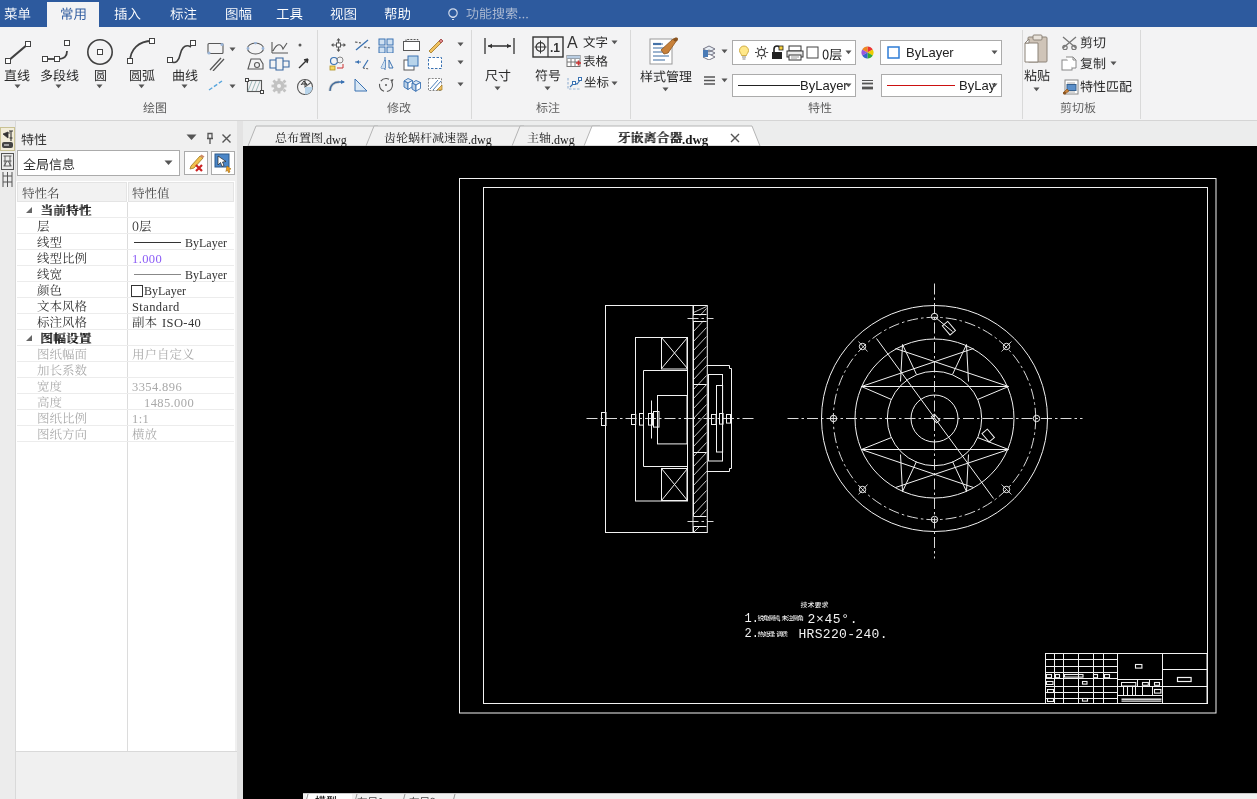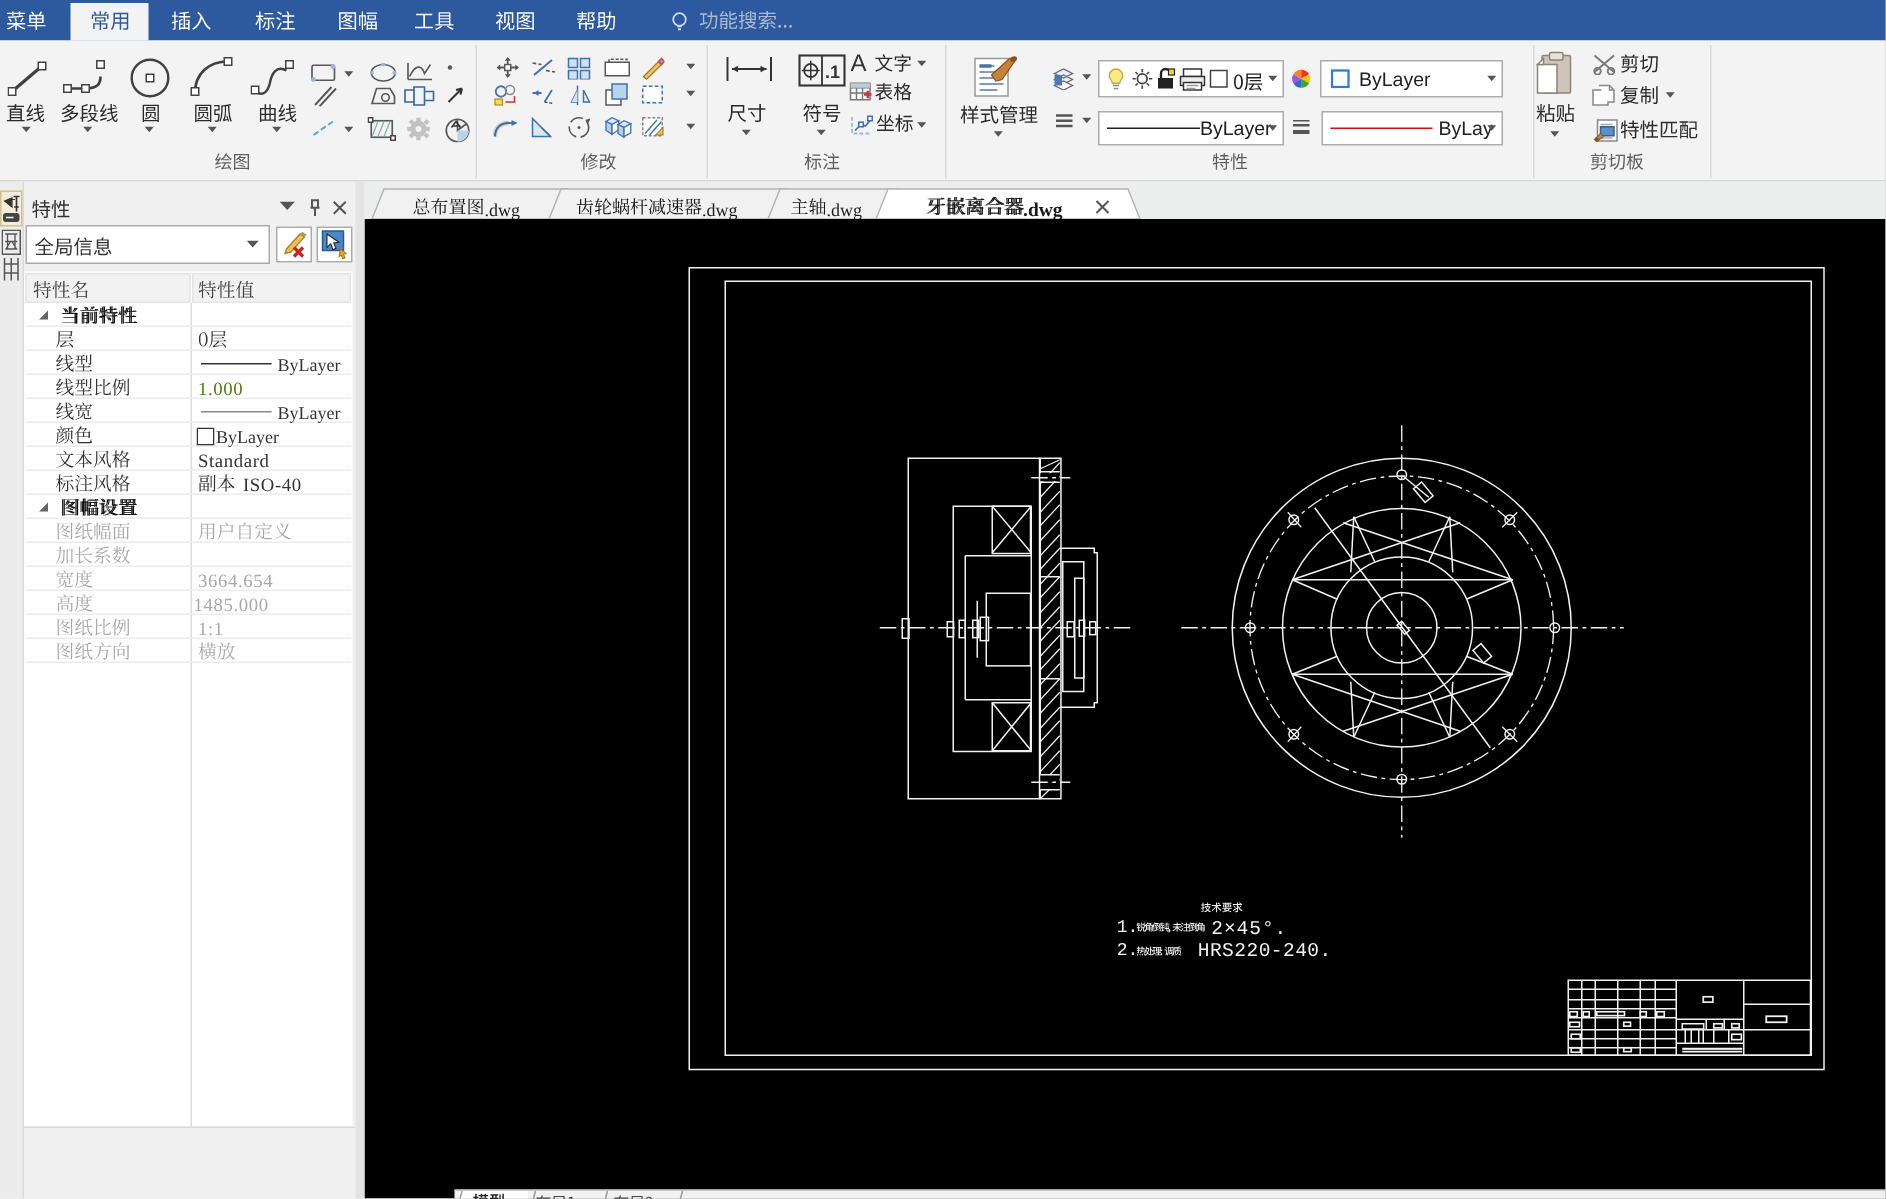--- a/index.html
+++ b/index.html
@@ -527,21 +527,21 @@
 <div class="ab" style="left:17px;top:249.3px;width:217px;height:1px;background:#ececec"></div>
 <svg style="position:absolute;left:37px;top:232.9px" width="28" height="17" viewBox="0 -13.8 28 17">
       <path d="M0.5 -0.9 1.1 0.2C1.2 0.2 1.3 0 1.3 -0.1C3.1 -0.8 4.4 -1.5 5.3 -2L5.2 -2.2C3.4 -1.6 1.4 -1.1 0.5 -0.9ZM8.3 -10.2 8.2 -10.1C8.7 -9.7 9.4 -9 9.6 -8.4C10.5 -7.9 11 -9.7 8.3 -10.2ZM4 -9.8 2.8 -10.4C2.4 -9.4 1.5 -7.5 0.7 -6.7C0.6 -6.7 0.4 -6.6 0.4 -6.6L0.8 -5.5C0.9 -5.5 1 -5.6 1.1 -5.7C1.7 -5.9 2.4 -6 2.9 -6.2C2.2 -5.2 1.4 -4.2 0.8 -3.7C0.7 -3.6 0.4 -3.6 0.4 -3.6L0.9 -2.5C1 -2.5 1.1 -2.6 1.2 -2.7C2.7 -3.1 4 -3.6 4.8 -3.8L4.7 -4C3.5 -3.8 2.2 -3.7 1.3 -3.6C2.6 -4.7 4.1 -6.4 4.8 -7.5C5.1 -7.4 5.2 -7.5 5.3 -7.7L4.2 -8.3C3.9 -7.8 3.6 -7.2 3.2 -6.6L1.1 -6.5C2 -7.4 3 -8.7 3.5 -9.7C3.8 -9.6 3.9 -9.7 4 -9.8ZM8.1 -10.3 6.8 -10.5C6.8 -9.3 6.8 -8.2 6.9 -7.2L5.1 -7L5.2 -6.6L6.9 -6.8C7 -6.1 7.1 -5.4 7.3 -4.7L4.8 -4.3L5 -4L7.4 -4.3C7.6 -3.5 7.8 -2.8 8.2 -2.1C6.9 -1 5.5 -0.1 3.9 0.6L4 0.8C5.7 0.2 7.2 -0.5 8.5 -1.5C9 -0.7 9.7 -0 10.5 0.5C11.1 0.9 11.9 1.2 12.1 0.8C12.2 0.7 12.2 0.5 11.8 0L12 -1.9L11.9 -1.9C11.7 -1.4 11.5 -0.7 11.3 -0.4C11.2 -0.2 11.1 -0.2 10.9 -0.3C10.2 -0.7 9.6 -1.3 9.2 -2C9.8 -2.5 10.3 -3.1 10.9 -3.8C11.2 -3.7 11.3 -3.8 11.4 -3.9L10.2 -4.6C9.8 -3.9 9.3 -3.2 8.8 -2.7C8.5 -3.2 8.3 -3.8 8.2 -4.4L11.8 -5C12 -5 12.1 -5.1 12.1 -5.2C11.6 -5.6 10.9 -6 10.9 -6L10.4 -5.1L8.1 -4.8C7.9 -5.5 7.8 -6.2 7.8 -6.9L11.3 -7.4C11.5 -7.4 11.6 -7.5 11.6 -7.6C11.1 -7.9 10.4 -8.4 10.4 -8.4L9.9 -7.6L7.7 -7.3C7.7 -8.2 7.6 -9.1 7.6 -10C8 -10 8.1 -10.2 8.1 -10.3Z M20.3 -9.8V-5.2H20.5C20.8 -5.2 21.1 -5.3 21.1 -5.4V-9.4C21.4 -9.4 21.5 -9.5 21.6 -9.7ZM23 -10.4V-4.7C23 -4.5 23 -4.5 22.8 -4.5C22.6 -4.5 21.6 -4.6 21.6 -4.6V-4.4C22 -4.3 22.3 -4.2 22.4 -4.1C22.6 -3.9 22.6 -3.7 22.7 -3.5C23.7 -3.6 23.8 -4 23.8 -4.7V-10C24.1 -10 24.2 -10.1 24.3 -10.3ZM17.1 -9.3V-7.2H15.6L15.6 -7.8V-9.3ZM13.1 -7.2 13.2 -6.8H14.8C14.6 -5.7 14.2 -4.6 13 -3.6L13.1 -3.5C14.8 -4.4 15.4 -5.6 15.5 -6.8H17.1V-3.7H17.3C17.7 -3.7 17.9 -3.8 17.9 -3.9V-6.8H19.6C19.7 -6.8 19.9 -6.9 19.9 -7C19.5 -7.4 18.9 -7.9 18.9 -7.9L18.3 -7.2H17.9V-9.3H19.4C19.5 -9.3 19.6 -9.3 19.7 -9.5C19.3 -9.8 18.7 -10.3 18.7 -10.3L18.1 -9.6H13.4L13.5 -9.3H14.8V-7.8L14.8 -7.2ZM13.1 0.3 13.2 0.7H24.1C24.3 0.7 24.4 0.6 24.5 0.5C24 0.1 23.3 -0.5 23.3 -0.5L22.7 0.3H19.1V-2H23.1C23.2 -2 23.4 -2.1 23.4 -2.2C23 -2.6 22.3 -3.1 22.3 -3.1L21.7 -2.4H19.1V-3.6C19.5 -3.6 19.6 -3.8 19.6 -3.9L18.3 -4V-2.4H14.3L14.4 -2H18.3V0.3Z" fill="#333"></path>
     </svg>
 <div class="ab" style="left:134px;top:241.8px;width:47px;height:1.5px;background:#333"></div>
 <div class="ab" style="left:185px;top:235.8px;font:12px 'Liberation Serif';color:#333">ByLayer</div>
 <div class="ab" style="left:17px;top:265.3px;width:217px;height:1px;background:#ececec"></div>
 <svg style="position:absolute;left:37px;top:248.9px" width="53" height="17" viewBox="0 -13.8 53 17">
       <path d="M0.5 -0.9 1.1 0.2C1.2 0.2 1.3 0 1.3 -0.1C3.1 -0.8 4.4 -1.5 5.3 -2L5.2 -2.2C3.4 -1.6 1.4 -1.1 0.5 -0.9ZM8.3 -10.2 8.2 -10.1C8.7 -9.7 9.4 -9 9.6 -8.4C10.5 -7.9 11 -9.7 8.3 -10.2ZM4 -9.8 2.8 -10.4C2.4 -9.4 1.5 -7.5 0.7 -6.7C0.6 -6.7 0.4 -6.6 0.4 -6.6L0.8 -5.5C0.9 -5.5 1 -5.6 1.1 -5.7C1.7 -5.9 2.4 -6 2.9 -6.2C2.2 -5.2 1.4 -4.2 0.8 -3.7C0.7 -3.6 0.4 -3.6 0.4 -3.6L0.9 -2.5C1 -2.5 1.1 -2.6 1.2 -2.7C2.7 -3.1 4 -3.6 4.8 -3.8L4.7 -4C3.5 -3.8 2.2 -3.7 1.3 -3.6C2.6 -4.7 4.1 -6.4 4.8 -7.5C5.1 -7.4 5.2 -7.5 5.3 -7.7L4.2 -8.3C3.9 -7.8 3.6 -7.2 3.2 -6.6L1.1 -6.5C2 -7.4 3 -8.7 3.5 -9.7C3.8 -9.6 3.9 -9.7 4 -9.8ZM8.1 -10.3 6.8 -10.5C6.8 -9.3 6.8 -8.2 6.9 -7.2L5.1 -7L5.2 -6.6L6.9 -6.8C7 -6.1 7.1 -5.4 7.3 -4.7L4.8 -4.3L5 -4L7.4 -4.3C7.6 -3.5 7.8 -2.8 8.2 -2.1C6.9 -1 5.5 -0.1 3.9 0.6L4 0.8C5.7 0.2 7.2 -0.5 8.5 -1.5C9 -0.7 9.7 -0 10.5 0.5C11.1 0.9 11.9 1.2 12.1 0.8C12.2 0.7 12.2 0.5 11.8 0L12 -1.9L11.9 -1.9C11.7 -1.4 11.5 -0.7 11.3 -0.4C11.2 -0.2 11.1 -0.2 10.9 -0.3C10.2 -0.7 9.6 -1.3 9.2 -2C9.8 -2.5 10.3 -3.1 10.9 -3.8C11.2 -3.7 11.3 -3.8 11.4 -3.9L10.2 -4.6C9.8 -3.9 9.3 -3.2 8.8 -2.7C8.5 -3.2 8.3 -3.8 8.2 -4.4L11.8 -5C12 -5 12.1 -5.1 12.1 -5.2C11.6 -5.6 10.9 -6 10.9 -6L10.4 -5.1L8.1 -4.8C7.9 -5.5 7.8 -6.2 7.8 -6.9L11.3 -7.4C11.5 -7.4 11.6 -7.5 11.6 -7.6C11.1 -7.9 10.4 -8.4 10.4 -8.4L9.9 -7.6L7.7 -7.3C7.7 -8.2 7.6 -9.1 7.6 -10C8 -10 8.1 -10.2 8.1 -10.3Z M20.3 -9.8V-5.2H20.5C20.8 -5.2 21.1 -5.3 21.1 -5.4V-9.4C21.4 -9.4 21.5 -9.5 21.6 -9.7ZM23 -10.4V-4.7C23 -4.5 23 -4.5 22.8 -4.5C22.6 -4.5 21.6 -4.6 21.6 -4.6V-4.4C22 -4.3 22.3 -4.2 22.4 -4.1C22.6 -3.9 22.6 -3.7 22.7 -3.5C23.7 -3.6 23.8 -4 23.8 -4.7V-10C24.1 -10 24.2 -10.1 24.3 -10.3ZM17.1 -9.3V-7.2H15.6L15.6 -7.8V-9.3ZM13.1 -7.2 13.2 -6.8H14.8C14.6 -5.7 14.2 -4.6 13 -3.6L13.1 -3.5C14.8 -4.4 15.4 -5.6 15.5 -6.8H17.1V-3.7H17.3C17.7 -3.7 17.9 -3.8 17.9 -3.9V-6.8H19.6C19.7 -6.8 19.9 -6.9 19.9 -7C19.5 -7.4 18.9 -7.9 18.9 -7.9L18.3 -7.2H17.9V-9.3H19.4C19.5 -9.3 19.6 -9.3 19.7 -9.5C19.3 -9.8 18.7 -10.3 18.7 -10.3L18.1 -9.6H13.4L13.5 -9.3H14.8V-7.8L14.8 -7.2ZM13.1 0.3 13.2 0.7H24.1C24.3 0.7 24.4 0.6 24.5 0.5C24 0.1 23.3 -0.5 23.3 -0.5L22.7 0.3H19.1V-2H23.1C23.2 -2 23.4 -2.1 23.4 -2.2C23 -2.6 22.3 -3.1 22.3 -3.1L21.7 -2.4H19.1V-3.6C19.5 -3.6 19.6 -3.8 19.6 -3.9L18.3 -4V-2.4H14.3L14.4 -2H18.3V0.3Z M30.1 -6.8 29.5 -6H27.8V-9.8C28.1 -9.9 28.3 -10 28.3 -10.2L27 -10.3V-0.6C27 -0.4 26.9 -0.3 26.5 -0L27.1 0.8C27.2 0.8 27.3 0.7 27.4 0.5C28.9 -0.2 30.4 -1 31.2 -1.4L31.2 -1.6C29.9 -1.2 28.6 -0.8 27.8 -0.5V-5.6H30.9C31.1 -5.6 31.2 -5.7 31.2 -5.8C30.8 -6.2 30.1 -6.8 30.1 -6.8ZM33.1 -10.2 31.9 -10.3V-0.6C31.9 0.2 32.2 0.5 33.2 0.5H34.5C36.6 0.5 37 0.3 37 -0.1C37 -0.3 37 -0.4 36.7 -0.5L36.6 -2.6H36.5C36.3 -1.7 36.1 -0.8 36 -0.6C36 -0.4 35.9 -0.4 35.8 -0.4C35.6 -0.3 35.1 -0.3 34.6 -0.3H33.3C32.8 -0.3 32.7 -0.5 32.7 -0.8V-4.9C33.8 -5.4 35.1 -6.1 36.2 -6.9C36.5 -6.8 36.6 -6.8 36.7 -6.9L35.8 -7.9C34.8 -6.9 33.6 -5.9 32.7 -5.2V-9.8C33 -9.9 33.1 -10 33.1 -10.2Z M45.9 -8.9V-1.7H46C46.3 -1.7 46.6 -1.8 46.6 -1.9V-8.5C46.9 -8.5 47 -8.6 47.1 -8.8ZM48.1 -10.4V-0.3C48.1 -0.1 48 -0 47.8 -0C47.5 -0 46.2 -0.1 46.2 -0.1V0.1C46.8 0.2 47.1 0.2 47.3 0.4C47.5 0.5 47.5 0.7 47.6 1C48.8 0.9 48.9 0.4 48.9 -0.2V-9.9C49.2 -9.9 49.3 -10.1 49.4 -10.2ZM41 -9.5 41.1 -9.1H42.4C42.1 -7 41.5 -4.9 40.3 -3.3L40.5 -3.2C41 -3.7 41.5 -4.4 41.9 -5C42.3 -4.6 42.7 -4 42.9 -3.6C43.6 -3 44.3 -4.5 42 -5.3C42.3 -5.8 42.5 -6.3 42.7 -6.8H44.3C43.9 -3.9 43 -1.1 40.6 0.7L40.8 0.9C43.7 -0.9 44.6 -3.8 45.1 -6.7C45.4 -6.8 45.5 -6.8 45.6 -6.9L44.7 -7.7L44.2 -7.2H42.8C43 -7.8 43.1 -8.5 43.2 -9.1H45.6C45.8 -9.1 45.9 -9.2 46 -9.3C45.5 -9.7 44.9 -10.2 44.9 -10.2L44.3 -9.5ZM40 -10.5C39.5 -8.2 38.7 -5.8 37.9 -4.3L38.1 -4.2C38.5 -4.7 38.9 -5.3 39.2 -6V1H39.4C39.7 1 40 0.8 40 0.7V-6.8C40.2 -6.8 40.4 -6.9 40.4 -7L39.8 -7.2C40.2 -8 40.5 -8.9 40.8 -9.9C41 -9.9 41.2 -10 41.2 -10.1Z" fill="#333"></path>
     </svg>
-<div class="ab" style="left:132px;top:251.8px;font:12.5px 'Liberation Serif';letter-spacing:0.4px;color:#4d7c0f">1.000</div>
+<div class="ab" style="left:132px;top:251.8px;font:12.5px 'Liberation Serif';letter-spacing:0.4px;color:#8b5cf6">1.000</div>
 <div class="ab" style="left:17px;top:281.3px;width:217px;height:1px;background:#ececec"></div>
 <svg style="position:absolute;left:37px;top:264.9px" width="28" height="17" viewBox="0 -13.8 28 17">
       <path d="M0.5 -0.9 1.1 0.2C1.2 0.2 1.3 0 1.3 -0.1C3.1 -0.8 4.4 -1.5 5.3 -2L5.2 -2.2C3.4 -1.6 1.4 -1.1 0.5 -0.9ZM8.3 -10.2 8.2 -10.1C8.7 -9.7 9.4 -9 9.6 -8.4C10.5 -7.9 11 -9.7 8.3 -10.2ZM4 -9.8 2.8 -10.4C2.4 -9.4 1.5 -7.5 0.7 -6.7C0.6 -6.7 0.4 -6.6 0.4 -6.6L0.8 -5.5C0.9 -5.5 1 -5.6 1.1 -5.7C1.7 -5.9 2.4 -6 2.9 -6.2C2.2 -5.2 1.4 -4.2 0.8 -3.7C0.7 -3.6 0.4 -3.6 0.4 -3.6L0.9 -2.5C1 -2.5 1.1 -2.6 1.2 -2.7C2.7 -3.1 4 -3.6 4.8 -3.8L4.7 -4C3.5 -3.8 2.2 -3.7 1.3 -3.6C2.6 -4.7 4.1 -6.4 4.8 -7.5C5.1 -7.4 5.2 -7.5 5.3 -7.7L4.2 -8.3C3.9 -7.8 3.6 -7.2 3.2 -6.6L1.1 -6.5C2 -7.4 3 -8.7 3.5 -9.7C3.8 -9.6 3.9 -9.7 4 -9.8ZM8.1 -10.3 6.8 -10.5C6.8 -9.3 6.8 -8.2 6.9 -7.2L5.1 -7L5.2 -6.6L6.9 -6.8C7 -6.1 7.1 -5.4 7.3 -4.7L4.8 -4.3L5 -4L7.4 -4.3C7.6 -3.5 7.8 -2.8 8.2 -2.1C6.9 -1 5.5 -0.1 3.9 0.6L4 0.8C5.7 0.2 7.2 -0.5 8.5 -1.5C9 -0.7 9.7 -0 10.5 0.5C11.1 0.9 11.9 1.2 12.1 0.8C12.2 0.7 12.2 0.5 11.8 0L12 -1.9L11.9 -1.9C11.7 -1.4 11.5 -0.7 11.3 -0.4C11.2 -0.2 11.1 -0.2 10.9 -0.3C10.2 -0.7 9.6 -1.3 9.2 -2C9.8 -2.5 10.3 -3.1 10.9 -3.8C11.2 -3.7 11.3 -3.8 11.4 -3.9L10.2 -4.6C9.8 -3.9 9.3 -3.2 8.8 -2.7C8.5 -3.2 8.3 -3.8 8.2 -4.4L11.8 -5C12 -5 12.1 -5.1 12.1 -5.2C11.6 -5.6 10.9 -6 10.9 -6L10.4 -5.1L8.1 -4.8C7.9 -5.5 7.8 -6.2 7.8 -6.9L11.3 -7.4C11.5 -7.4 11.6 -7.5 11.6 -7.6C11.1 -7.9 10.4 -8.4 10.4 -8.4L9.9 -7.6L7.7 -7.3C7.7 -8.2 7.6 -9.1 7.6 -10C8 -10 8.1 -10.2 8.1 -10.3Z M20 -2.7 18.9 -2.9V-0.1C18.9 0.5 19.1 0.6 20.1 0.6H21.6C23.7 0.6 24.1 0.5 24.1 0.1C24.1 0 24.1 -0.1 23.8 -0.2L23.7 -1.5H23.6C23.5 -0.9 23.3 -0.4 23.2 -0.2C23.2 -0.1 23.1 -0.1 23 -0.1C22.8 -0.1 22.3 -0.1 21.6 -0.1H20.2C19.7 -0.1 19.6 -0.1 19.6 -0.3V-2.4C19.9 -2.5 20 -2.6 20 -2.7ZM19.4 -4.2 18.1 -4.3C18.1 -2.4 17.9 -0.6 13.2 0.8L13.3 1C18.6 -0.2 18.8 -2.1 18.9 -3.9C19.2 -3.9 19.3 -4 19.4 -4.2ZM15.1 -5.5V-1.3H15.3C15.7 -1.3 15.9 -1.5 15.9 -1.6V-4.8H21.4V-1.5H21.5C21.9 -1.5 22.2 -1.6 22.2 -1.7V-4.7C22.4 -4.7 22.6 -4.8 22.6 -4.9L21.7 -5.6L21.3 -5.1H16.1ZM17.7 -10.5 17.6 -10.4C18 -10.1 18.4 -9.5 18.5 -9C19.3 -8.4 20.1 -10.2 17.7 -10.5ZM22.7 -7.5 22.1 -6.8H20.8V-7.7C21.2 -7.8 21.3 -7.9 21.3 -8.1L20.1 -8.2V-6.8H17.3V-7.8C17.6 -7.8 17.7 -7.9 17.7 -8.1L16.5 -8.2V-6.8H13.7L13.8 -6.4H16.5V-5.4H16.7C16.9 -5.4 17.3 -5.6 17.3 -5.7V-6.4H20.1V-5.4H20.2C20.5 -5.4 20.8 -5.5 20.8 -5.6V-6.4H23.4C23.6 -6.4 23.8 -6.5 23.8 -6.6C23.4 -7 22.7 -7.5 22.7 -7.5ZM14.4 -9.6H14.2C14.2 -8.9 13.9 -8.2 13.5 -8C13.2 -7.8 13.1 -7.6 13.2 -7.3C13.3 -7 13.8 -7 14.1 -7.2C14.3 -7.5 14.6 -7.9 14.6 -8.5H23C23 -8.1 22.9 -7.8 22.8 -7.5L23 -7.4C23.3 -7.6 23.7 -8 24 -8.3C24.2 -8.3 24.3 -8.4 24.4 -8.4L23.5 -9.4L23 -8.8H14.6C14.6 -9.1 14.5 -9.3 14.4 -9.6Z" fill="#333"></path>
     </svg>
 <div class="ab" style="left:134px;top:274.3px;width:47px;height:1px;background:#888"></div>
 <div class="ab" style="left:185px;top:267.8px;font:12px 'Liberation Serif';color:#333">ByLayer</div>
 <div class="ab" style="left:17px;top:297.3px;width:217px;height:1px;background:#ececec"></div>
 <svg style="position:absolute;left:37px;top:280.9px" width="28" height="17" viewBox="0 -13.8 28 17">
       <path d="M9.7 -6.2 8.6 -6.5C8.5 -2.4 8.5 -0.6 5.4 0.7L5.5 0.9C9.2 -0.2 9.1 -2.2 9.2 -6C9.5 -6 9.6 -6.1 9.7 -6.2ZM9.1 -2 9 -1.9C9.8 -1.2 10.9 -0.1 11.2 0.8C12.1 1.4 12.5 -0.7 9.1 -2ZM1.9 -8.4 1.7 -8.3C2.1 -7.9 2.5 -7.1 2.6 -6.6C3.2 -6 3.9 -7.4 1.9 -8.4ZM2.8 -10.7 2.7 -10.6C3.1 -10.2 3.5 -9.6 3.6 -9C4.3 -8.5 5 -10.1 2.8 -10.7ZM5.4 -5.2 4.4 -5.8C3.9 -4.9 3.1 -4.2 2.3 -3.7L2.4 -3.4C3.4 -3.8 4.3 -4.4 5 -5.1C5.2 -5.1 5.3 -5.1 5.4 -5.2ZM6.5 -2 5.4 -2.5C4.4 -1 3.1 -0 1.4 0.6L1.5 0.9C3.4 0.4 4.8 -0.5 6 -1.9C6.3 -1.8 6.4 -1.9 6.5 -2ZM6 -3.7 5 -4.2C4.3 -3.2 3.3 -2.3 2.1 -1.7L2.3 -1.5C3.6 -1.9 4.8 -2.7 5.6 -3.6C5.9 -3.6 6 -3.6 6 -3.7ZM5.7 -9.5 5.1 -8.8H0.8L0.9 -8.5H6.3C6.5 -8.5 6.6 -8.6 6.7 -8.7C6.3 -9.1 5.7 -9.5 5.7 -9.5ZM10.9 -10.3 10.3 -9.5H6.3L6.4 -9.2H8.5C8.4 -8.6 8.3 -7.9 8.3 -7.4H7.5L6.7 -7.8V-1.9H6.8C7.1 -1.9 7.4 -2 7.4 -2.1V-7.1H10.4V-2H10.5C10.8 -2 11.2 -2.1 11.2 -2.2V-7C11.4 -7 11.6 -7.1 11.6 -7.2L10.7 -7.9L10.3 -7.4H8.7C8.9 -7.9 9.2 -8.6 9.4 -9.2H11.7C11.9 -9.2 12 -9.2 12 -9.4C11.6 -9.8 10.9 -10.3 10.9 -10.3ZM5.7 -6.9 5.2 -6.3H4.3C4.7 -6.7 5.1 -7.3 5.4 -7.8C5.7 -7.8 5.8 -7.9 5.9 -8.1L4.8 -8.4C4.5 -7.7 4.3 -6.9 4 -6.3H2.1L1.2 -6.7V-4.5C1.2 -2.7 1.2 -0.8 0.3 0.9L0.5 1.1C1.9 -0.6 1.9 -2.9 1.9 -4.5V-6H6.2C6.4 -6 6.5 -6 6.6 -6.2C6.2 -6.5 5.7 -6.9 5.7 -6.9Z M19.6 -8.7C19.3 -8.1 18.9 -7.3 18.5 -6.8H15.6L15.2 -7C15.7 -7.6 16.1 -8.1 16.5 -8.7ZM16.5 -10.6C15.8 -8.7 14.4 -6.5 12.9 -5.3L13 -5.2C13.6 -5.5 14.1 -6 14.6 -6.4V-0.7C14.6 0.4 15.3 0.7 16.8 0.7H21.8C23.9 0.7 24.4 0.4 24.4 -0C24.4 -0.2 24.3 -0.2 23.9 -0.4L23.8 -2.3H23.7C23.6 -1.7 23.3 -0.8 23.1 -0.5C22.9 -0.2 22.6 -0.1 21.7 -0.1H16.7C15.9 -0.1 15.4 -0.2 15.4 -0.7V-3.4H22V-2.6H22.1C22.4 -2.6 22.8 -2.8 22.9 -2.9V-6.3C23.1 -6.3 23.3 -6.5 23.4 -6.6L22.4 -7.3L21.9 -6.8H18.8C19.5 -7.3 20.2 -8.1 20.6 -8.6C20.9 -8.6 21 -8.7 21.1 -8.7L20.1 -9.6L19.6 -9.1H16.8C17 -9.4 17.2 -9.7 17.3 -10C17.6 -10 17.8 -10.1 17.8 -10.2ZM18.3 -6.5V-3.8H15.4V-6.5ZM19.1 -6.5H22V-3.8H19.1Z" fill="#333"></path>
     </svg>
@@ -580,26 +580,26 @@
       <path d="M2.9 -6.3H5.9V-3.7H2.8C2.9 -4.4 2.9 -5.1 2.9 -5.8ZM2.9 -6.7V-9.2H5.9V-6.7ZM2.1 -9.6V-5.8C2.1 -3.4 1.9 -1 0.5 0.8L0.7 1C2 -0.2 2.6 -1.7 2.8 -3.3H5.9V0.9H6C6.4 0.9 6.7 0.7 6.7 0.6V-3.3H9.9V-0.4C9.9 -0.2 9.9 -0.1 9.6 -0.1C9.3 -0.1 8 -0.2 8 -0.2V0C8.6 0.1 8.9 0.2 9.1 0.3C9.3 0.5 9.4 0.7 9.4 0.9C10.6 0.8 10.8 0.4 10.8 -0.3V-9C11 -9.1 11.2 -9.2 11.3 -9.3L10.2 -10.1L9.8 -9.6H3.1L2.1 -10ZM9.9 -6.3V-3.7H6.7V-6.3ZM9.9 -6.7H6.7V-9.2H9.9Z M18.1 -10.6 18 -10.5C18.4 -10 18.9 -9.3 19 -8.7C19.9 -8.1 20.6 -9.7 18.1 -10.6ZM15.6 -4.9C15.7 -5.3 15.7 -5.7 15.7 -6.1V-8.1H22.3V-4.9ZM14.8 -8.6V-6.1C14.8 -3.8 14.6 -1.3 13 0.8L13.2 1C14.9 -0.6 15.4 -2.7 15.6 -4.5H22.3V-3.8H22.5C22.7 -3.8 23.1 -4 23.1 -4V-8C23.4 -8 23.6 -8.1 23.6 -8.2L22.7 -9L22.2 -8.5H15.8L14.8 -8.9Z M34.3 -8V-5.7H28.3V-8ZM30.7 -10.5C30.6 -9.9 30.4 -9 30.2 -8.4H28.4L27.5 -8.8V1H27.7C28 1 28.3 0.7 28.3 0.6V0.1H34.3V0.9H34.4C34.7 0.9 35.1 0.7 35.1 0.6V-7.8C35.4 -7.9 35.6 -8 35.7 -8.1L34.6 -8.9L34.1 -8.4H30.6C31.1 -8.9 31.5 -9.5 31.7 -9.9C32 -10 32.1 -10.1 32.2 -10.2ZM28.3 -5.4H34.3V-3H28.3ZM28.3 -2.7H34.3V-0.3H28.3Z M43 -10.5 42.8 -10.4C43.3 -10 43.7 -9.3 43.8 -8.8C44.7 -8.1 45.5 -9.9 43 -10.5ZM39.6 -9.2 39.4 -9.2C39.5 -8.3 39 -7.6 38.5 -7.4C38.2 -7.2 38 -7 38.1 -6.7C38.3 -6.3 38.8 -6.3 39.1 -6.6C39.5 -6.8 39.8 -7.3 39.8 -8.1H48C47.8 -7.7 47.6 -7.2 47.5 -6.8L47.6 -6.8C48.1 -7.1 48.7 -7.6 49 -8C49.2 -8 49.4 -8 49.5 -8.1L48.5 -9.1L47.9 -8.5H39.8C39.7 -8.7 39.7 -8.9 39.6 -9.2ZM47 -7.1 46.4 -6.4H39.5L39.6 -6H43.3V-0.4C42.3 -0.8 41.5 -1.4 41 -2.6C41.2 -3.1 41.3 -3.7 41.4 -4.2C41.7 -4.2 41.9 -4.3 41.9 -4.5L40.6 -4.8C40.4 -2.8 39.6 -0.5 37.9 0.8L38.1 1C39.4 0.2 40.3 -1 40.8 -2.3C41.8 0.2 43.4 0.7 46.3 0.7C47 0.7 48.4 0.7 49 0.7C49 0.4 49.2 0.1 49.5 0.1V-0.1C48.8 -0.1 47.1 -0.1 46.4 -0.1C45.5 -0.1 44.8 -0.1 44.1 -0.2V-3.3H47.7C47.9 -3.3 48 -3.4 48 -3.5C47.6 -3.9 46.9 -4.4 46.9 -4.4L46.3 -3.7H44.1V-6H47.7C47.9 -6 48 -6.1 48.1 -6.2C47.6 -6.6 47 -7.1 47 -7.1Z M54.8 -10.3 54.6 -10.2C55.3 -9.4 56.1 -8.2 56.2 -7.3C57.1 -6.5 57.9 -8.7 54.8 -10.3ZM60.7 -9.1 59.2 -9.5C58.7 -7 57.8 -4.8 56.2 -2.9C54.5 -4.5 53.3 -6.6 52.7 -9.2L52.4 -9C53 -6.2 54.1 -4 55.7 -2.3C54.4 -1 52.7 0 50.5 0.8L50.6 1C52.9 0.3 54.8 -0.6 56.1 -1.9C57.5 -0.6 59.1 0.3 61 0.9C61.2 0.5 61.6 0.3 62 0.3L62.1 0.2C60 -0.4 58.2 -1.2 56.8 -2.4C58.5 -4.2 59.5 -6.5 60.1 -8.9C60.5 -8.9 60.6 -9 60.7 -9.1Z" fill="#a9a9a9"></path>
     </svg>
 <div class="ab" style="left:17px;top:377.3px;width:217px;height:1px;background:#ececec"></div>
 <svg style="position:absolute;left:37px;top:360.9px" width="53" height="17" viewBox="0 -13.8 53 17">
       <path d="M7.4 -8.3V0.7H7.5C7.9 0.7 8.2 0.5 8.2 0.4V-0.6H10.5V0.5H10.6C10.9 0.5 11.3 0.3 11.3 0.2V-7.8C11.6 -7.9 11.8 -8 11.9 -8.1L10.8 -8.9L10.4 -8.3H8.2L7.4 -8.8ZM10.5 -0.9H8.2V-8H10.5ZM2.7 -10.4C2.7 -9.6 2.7 -8.7 2.7 -7.8H0.6L0.8 -7.4H2.7C2.6 -4.5 2.1 -1.6 0.3 0.8L0.5 1C2.9 -1.4 3.4 -4.5 3.5 -7.4H5.3C5.2 -3.5 5 -0.9 4.6 -0.5C4.4 -0.4 4.3 -0.3 4.1 -0.3C3.8 -0.3 3 -0.4 2.5 -0.5L2.5 -0.2C2.9 -0.2 3.4 -0 3.6 0.1C3.8 0.3 3.8 0.5 3.8 0.8C4.4 0.8 4.9 0.6 5.2 0.2C5.8 -0.5 6 -3 6.1 -7.3C6.4 -7.3 6.6 -7.4 6.6 -7.5L5.7 -8.3L5.2 -7.8H3.5C3.6 -8.5 3.6 -9.2 3.6 -10C3.9 -10 4 -10.1 4 -10.3Z M16.9 -10.2 15.6 -10.4V-5.4H13.2L13.3 -5H15.6V-0.7C15.6 -0.4 15.5 -0.3 15.1 -0.1L15.8 1C15.8 1 15.9 0.9 16 0.8C17.6 0 18.9 -0.7 19.7 -1.2L19.6 -1.3C18.5 -0.9 17.3 -0.6 16.4 -0.3V-5H18.4C19.2 -2.2 21.1 -0.4 23.7 0.7C23.8 0.2 24.1 0 24.5 -0L24.5 -0.2C21.9 -0.9 19.6 -2.6 18.6 -5H24C24.2 -5 24.3 -5 24.4 -5.2C23.9 -5.6 23.2 -6.1 23.2 -6.1L22.6 -5.4H16.4V-6C18.6 -6.8 20.9 -8.1 22.3 -9.1C22.5 -9 22.6 -9.1 22.7 -9.2L21.7 -10C20.6 -8.8 18.4 -7.3 16.4 -6.3V-9.9C16.8 -10 16.9 -10.1 16.9 -10.2Z M29.7 -2.2 28.6 -2.8C28 -1.8 26.8 -0.4 25.6 0.5L25.7 0.7C27.1 -0.1 28.5 -1.2 29.2 -2.1C29.5 -2 29.6 -2.1 29.7 -2.2ZM32.9 -2.7 32.8 -2.6C33.8 -1.9 35.2 -0.6 35.7 0.4C36.7 1 37.1 -1.3 32.9 -2.7ZM33.1 -5.7 33 -5.6C33.5 -5.3 34.1 -4.8 34.6 -4.4C31.8 -4.2 29.1 -4 27.5 -4C30 -4.9 32.9 -6.4 34.4 -7.4C34.6 -7.3 34.8 -7.4 34.9 -7.5L34 -8.3C33.5 -7.9 32.8 -7.4 31.9 -6.8C30.4 -6.7 28.9 -6.6 27.9 -6.6C29.1 -7.2 30.5 -8 31.2 -8.6C31.5 -8.5 31.7 -8.6 31.8 -8.7L31.1 -9.1C32.6 -9.2 34 -9.4 35.2 -9.6C35.5 -9.5 35.8 -9.5 35.9 -9.6L35 -10.5C32.9 -10 29 -9.3 25.9 -9L25.9 -8.8C27.4 -8.8 29 -8.9 30.4 -9.1C29.7 -8.3 28.4 -7.2 27.3 -6.8C27.2 -6.7 27 -6.7 27 -6.7L27.5 -5.7C27.6 -5.7 27.7 -5.8 27.7 -5.9C29.1 -6.1 30.4 -6.3 31.4 -6.4C29.9 -5.6 28.3 -4.7 26.9 -4.1C26.7 -4.1 26.4 -4.1 26.4 -4.1L27 -3C27.1 -3.1 27.1 -3.1 27.2 -3.3L30.8 -3.6V-0.2C30.8 -0 30.8 0.1 30.5 0.1C30.3 0.1 29.1 -0 29.1 -0V0.2C29.6 0.2 29.9 0.3 30.1 0.5C30.3 0.6 30.3 0.8 30.4 1C31.5 0.9 31.6 0.5 31.6 -0.2V-3.7C32.9 -3.9 34 -4 34.9 -4.1C35.3 -3.7 35.6 -3.3 35.8 -3C36.8 -2.5 37 -4.7 33.1 -5.7Z M43.8 -9.7 42.7 -10.1C42.5 -9.4 42.2 -8.7 42 -8.2L42.2 -8.1C42.5 -8.4 43 -9 43.4 -9.5C43.6 -9.4 43.8 -9.5 43.8 -9.7ZM38.7 -10 38.6 -9.9C39 -9.5 39.4 -8.8 39.4 -8.2C40.1 -7.7 40.8 -9.1 38.7 -10ZM41.1 -4.4C41.5 -4.3 41.6 -4.4 41.6 -4.6L40.5 -5C40.4 -4.7 40.1 -4.2 39.9 -3.7H38L38.1 -3.3H39.7C39.4 -2.7 39 -2.1 38.8 -1.8C39.5 -1.6 40.4 -1.3 41.2 -0.9C40.5 -0.2 39.5 0.4 38.1 0.8L38.2 1C39.8 0.6 40.9 0.1 41.7 -0.6C42.1 -0.4 42.5 -0.1 42.7 0.1C43.4 0.4 43.6 -0.5 42.3 -1.2C42.8 -1.8 43.1 -2.5 43.4 -3.2C43.7 -3.2 43.8 -3.3 43.9 -3.4L43.1 -4.2L42.6 -3.7H40.8ZM42.6 -3.3C42.4 -2.6 42.1 -2 41.7 -1.5C41.2 -1.6 40.5 -1.8 39.7 -1.9C40 -2.3 40.3 -2.8 40.6 -3.3ZM46.6 -10.2 45.3 -10.5C45 -8.2 44.4 -6 43.6 -4.4L43.8 -4.3C44.2 -4.8 44.6 -5.4 44.9 -6.1C45.1 -4.7 45.5 -3.4 46.1 -2.2C45.3 -1.1 44.2 -0.1 42.7 0.8L42.8 1C44.4 0.3 45.6 -0.5 46.4 -1.6C47 -0.6 47.8 0.3 48.9 1C49 0.6 49.3 0.4 49.6 0.4L49.7 0.2C48.5 -0.4 47.6 -1.2 46.9 -2.1C47.8 -3.6 48.3 -5.2 48.5 -7.3H49.4C49.5 -7.3 49.6 -7.3 49.7 -7.5C49.3 -7.9 48.6 -8.4 48.6 -8.4L48 -7.7H45.6C45.8 -8.3 46 -9.1 46.2 -9.9C46.5 -9.9 46.6 -10 46.6 -10.2ZM45.4 -7.3H47.6C47.4 -5.6 47.1 -4.1 46.4 -2.9C45.8 -3.9 45.4 -5.2 45.1 -6.5ZM43.4 -8.6 42.9 -7.9H41.5V-10C41.8 -10.1 41.9 -10.2 41.9 -10.4L40.7 -10.5V-7.9L38.1 -7.9L38.2 -7.5H40.3C39.8 -6.5 38.9 -5.6 37.9 -4.9L38.1 -4.7C39.1 -5.2 40 -5.9 40.7 -6.7V-4.9H40.9C41.1 -4.9 41.5 -5.1 41.5 -5.2V-7.1C42 -6.6 42.7 -5.9 43 -5.3C43.8 -4.8 44.2 -6.5 41.5 -7.3V-7.5H44.1C44.2 -7.5 44.4 -7.6 44.4 -7.7C44 -8.1 43.4 -8.6 43.4 -8.6Z" fill="#a9a9a9"></path>
     </svg>
 <div class="ab" style="left:17px;top:393.3px;width:217px;height:1px;background:#ececec"></div>
 <svg style="position:absolute;left:37px;top:376.9px" width="28" height="17" viewBox="0 -13.8 28 17">
       <path d="M7.5 -2.7 6.4 -2.9V-0.1C6.4 0.5 6.6 0.6 7.6 0.6H9.1C11.2 0.6 11.6 0.5 11.6 0.1C11.6 0 11.6 -0.1 11.3 -0.2L11.2 -1.5H11.1C11 -0.9 10.8 -0.4 10.7 -0.2C10.7 -0.1 10.6 -0.1 10.5 -0.1C10.3 -0.1 9.8 -0.1 9.2 -0.1H7.7C7.2 -0.1 7.2 -0.1 7.2 -0.3V-2.4C7.4 -2.5 7.5 -2.6 7.5 -2.7ZM6.9 -4.2 5.6 -4.3C5.6 -2.4 5.4 -0.6 0.7 0.8L0.8 1C6.1 -0.2 6.3 -2.1 6.5 -3.9C6.7 -3.9 6.8 -4 6.9 -4.2ZM2.6 -5.5V-1.3H2.8C3.2 -1.3 3.4 -1.5 3.4 -1.6V-4.8H8.9V-1.5H9C9.4 -1.5 9.7 -1.6 9.7 -1.7V-4.7C9.9 -4.7 10.1 -4.8 10.1 -4.9L9.2 -5.6L8.8 -5.1H3.6ZM5.2 -10.5 5.1 -10.4C5.5 -10.1 5.9 -9.5 6 -9C6.8 -8.4 7.6 -10.2 5.2 -10.5ZM10.2 -7.5 9.6 -6.8H8.3V-7.7C8.7 -7.8 8.8 -7.9 8.8 -8.1L7.6 -8.2V-6.8H4.8V-7.8C5.1 -7.8 5.2 -7.9 5.2 -8.1L4 -8.2V-6.8H1.2L1.3 -6.4H4V-5.4H4.2C4.5 -5.4 4.8 -5.6 4.8 -5.7V-6.4H7.6V-5.4H7.7C8 -5.4 8.3 -5.5 8.3 -5.6V-6.4H10.9C11.1 -6.4 11.2 -6.5 11.3 -6.6C10.9 -7 10.2 -7.5 10.2 -7.5ZM1.9 -9.6H1.7C1.8 -8.9 1.4 -8.2 1 -8C0.7 -7.8 0.6 -7.6 0.7 -7.3C0.9 -7 1.3 -7 1.6 -7.2C1.8 -7.5 2.1 -7.9 2.1 -8.5H10.5C10.5 -8.1 10.4 -7.8 10.3 -7.5L10.5 -7.4C10.8 -7.6 11.2 -8 11.5 -8.3C11.7 -8.3 11.8 -8.4 11.9 -8.4L11 -9.4L10.5 -8.8H2.1C2.1 -9.1 2 -9.3 1.9 -9.6Z M18.1 -10.6 18 -10.6C18.4 -10.2 18.9 -9.5 19.1 -9C20 -8.5 20.6 -10.2 18.1 -10.6ZM23.3 -9.6 22.7 -8.8H15.2L14.2 -9.3V-5.7C14.2 -3.5 14.1 -1.1 12.9 0.9L13.1 1C14.9 -0.9 15.1 -3.6 15.1 -5.7V-8.5H24.1C24.3 -8.5 24.4 -8.6 24.4 -8.7C24 -9.1 23.3 -9.6 23.3 -9.6ZM21.4 -3.4H16L16.1 -3H17.1C17.5 -2.1 18.1 -1.4 18.9 -0.9C17.6 -0.1 16 0.4 14.3 0.8L14.3 1C16.3 0.7 18 0.2 19.4 -0.5C20.6 0.2 22.1 0.7 23.9 1C24 0.6 24.2 0.3 24.6 0.2V0.1C22.9 -0.1 21.3 -0.4 20.1 -0.9C21 -1.4 21.7 -2.1 22.2 -2.9C22.6 -2.9 22.7 -3 22.8 -3.1L22 -3.9ZM21.3 -3C20.8 -2.3 20.2 -1.7 19.4 -1.2C18.6 -1.7 17.9 -2.3 17.4 -3ZM18.5 -8 17.3 -8.1V-6.8H15.3L15.4 -6.4H17.3V-3.8H17.4C17.7 -3.8 18.1 -4 18.1 -4.1V-4.5H20.8V-4H20.9C21.2 -4 21.6 -4.1 21.6 -4.2V-6.4H23.8C24 -6.4 24.1 -6.5 24.1 -6.6C23.8 -7 23.1 -7.5 23.1 -7.5L22.6 -6.8H21.6V-7.7C21.9 -7.7 22 -7.8 22 -8L20.8 -8.1V-6.8H18.1V-7.7C18.4 -7.7 18.5 -7.8 18.5 -8ZM20.8 -6.4V-4.9H18.1V-6.4Z" fill="#a9a9a9"></path>
     </svg>
-<div class="ab" style="left:132px;top:379.8px;font:12.5px 'Liberation Serif';letter-spacing:0.4px;color:#a9a9a9">3664.654</div>
+<div class="ab" style="left:132px;top:379.8px;font:12.5px 'Liberation Serif';letter-spacing:0.4px;color:#a9a9a9">3354.896</div>
 <div class="ab" style="left:17px;top:409.3px;width:217px;height:1px;background:#ececec"></div>
 <svg style="position:absolute;left:37px;top:392.9px" width="28" height="17" viewBox="0 -13.8 28 17">
       <path d="M10.7 -9.8 10.1 -9H6.8C7.2 -9.3 7 -10.4 5 -10.6L4.9 -10.5C5.4 -10.2 6.1 -9.5 6.2 -9H0.7L0.8 -8.6H11.6C11.7 -8.6 11.9 -8.7 11.9 -8.8C11.4 -9.2 10.7 -9.8 10.7 -9.8ZM7.7 -1.2H4.8V-2.7H7.7ZM4.8 -0.4V-0.9H7.7V-0.3H7.8C8.1 -0.3 8.5 -0.5 8.5 -0.6V-2.6C8.7 -2.7 8.9 -2.8 9 -2.8L8 -3.6L7.6 -3.1H4.9L4 -3.5V-0.1H4.2C4.5 -0.1 4.8 -0.3 4.8 -0.4ZM8.4 -5.8H4.2V-7.3H8.4ZM4.2 -5.2V-5.5H8.4V-5H8.6C8.8 -5 9.2 -5.2 9.2 -5.2V-7.1C9.5 -7.2 9.7 -7.3 9.8 -7.4L8.8 -8.2L8.3 -7.7H4.2L3.4 -8.1V-4.9H3.5C3.8 -4.9 4.2 -5.1 4.2 -5.2ZM2.4 0.7V-4.1H10.4V-0.2C10.4 -0.1 10.3 0 10.1 0C9.8 0 8.6 -0.1 8.6 -0.1V0.1C9.2 0.2 9.5 0.3 9.6 0.4C9.8 0.6 9.9 0.8 9.9 1C11 0.9 11.2 0.5 11.2 -0.1V-3.9C11.4 -4 11.6 -4.1 11.7 -4.2L10.7 -5L10.2 -4.4H2.5L1.6 -4.9V1H1.7C2 1 2.4 0.8 2.4 0.7Z M18.1 -10.6 18 -10.6C18.4 -10.2 18.9 -9.5 19.1 -9C20 -8.5 20.6 -10.2 18.1 -10.6ZM23.3 -9.6 22.7 -8.8H15.2L14.2 -9.3V-5.7C14.2 -3.5 14.1 -1.1 12.9 0.9L13.1 1C14.9 -0.9 15.1 -3.6 15.1 -5.7V-8.5H24.1C24.3 -8.5 24.4 -8.6 24.4 -8.7C24 -9.1 23.3 -9.6 23.3 -9.6ZM21.4 -3.4H16L16.1 -3H17.1C17.5 -2.1 18.1 -1.4 18.9 -0.9C17.6 -0.1 16 0.4 14.3 0.8L14.3 1C16.3 0.7 18 0.2 19.4 -0.5C20.6 0.2 22.1 0.7 23.9 1C24 0.6 24.2 0.3 24.6 0.2V0.1C22.9 -0.1 21.3 -0.4 20.1 -0.9C21 -1.4 21.7 -2.1 22.2 -2.9C22.6 -2.9 22.7 -3 22.8 -3.1L22 -3.9ZM21.3 -3C20.8 -2.3 20.2 -1.7 19.4 -1.2C18.6 -1.7 17.9 -2.3 17.4 -3ZM18.5 -8 17.3 -8.1V-6.8H15.3L15.4 -6.4H17.3V-3.8H17.4C17.7 -3.8 18.1 -4 18.1 -4.1V-4.5H20.8V-4H20.9C21.2 -4 21.6 -4.1 21.6 -4.2V-6.4H23.8C24 -6.4 24.1 -6.5 24.1 -6.6C23.8 -7 23.1 -7.5 23.1 -7.5L22.6 -6.8H21.6V-7.7C21.9 -7.7 22 -7.8 22 -8L20.8 -8.1V-6.8H18.1V-7.7C18.4 -7.7 18.5 -7.8 18.5 -8ZM20.8 -6.4V-4.9H18.1V-6.4Z" fill="#a9a9a9"></path>
     </svg>
-<div class="ab" style="left:129px;top:395.8px;font:12.5px 'Liberation Serif';letter-spacing:0.4px;color:#a9a9a9">1485.000</div>
+<div class="ab" style="left:144px;top:395.8px;font:12.5px 'Liberation Serif';letter-spacing:0.4px;color:#a9a9a9">1485.000</div>
 <div class="ab" style="left:17px;top:425.3px;width:217px;height:1px;background:#ececec"></div>
 <svg style="position:absolute;left:37px;top:408.9px" width="53" height="17" viewBox="0 -13.8 53 17">
       <path d="M5.2 -4 5.2 -3.8C6.2 -3.6 7 -3.1 7.3 -2.7C8.1 -2.5 8.3 -4.1 5.2 -4ZM3.9 -2.4 3.9 -2.2C5.8 -1.8 7.5 -1.1 8.2 -0.5C9.2 -0.3 9.3 -2.2 3.9 -2.4ZM10.3 -9.4V-0.2H2.2V-9.4ZM2.2 0.6V0.1H10.3V0.9H10.4C10.7 0.9 11.1 0.7 11.1 0.6V-9.2C11.4 -9.3 11.6 -9.3 11.7 -9.5L10.6 -10.3L10.2 -9.7H2.3L1.4 -10.2V1H1.5C1.9 1 2.2 0.8 2.2 0.6ZM5.9 -8.8 4.7 -9.3C4.4 -8.1 3.7 -6.6 2.8 -5.6L2.9 -5.4C3.5 -5.9 4 -6.5 4.5 -7.1C4.8 -6.5 5.3 -5.9 5.8 -5.4C4.9 -4.7 3.8 -4 2.5 -3.6L2.6 -3.4C4 -3.8 5.3 -4.4 6.3 -5.1C7.2 -4.4 8.2 -4 9.3 -3.7C9.4 -4 9.7 -4.3 10 -4.3L10 -4.5C8.9 -4.7 7.8 -5 6.9 -5.5C7.6 -6.1 8.2 -6.8 8.7 -7.5C9 -7.5 9.2 -7.5 9.3 -7.6L8.4 -8.4L7.8 -7.9H5.1C5.2 -8.2 5.3 -8.4 5.4 -8.7C5.7 -8.7 5.8 -8.7 5.9 -8.8ZM4.7 -7.3 4.9 -7.6H7.8C7.4 -7 6.9 -6.4 6.3 -5.8C5.6 -6.2 5.1 -6.7 4.7 -7.3Z M13 -0.9 13.6 0.2C13.7 0.2 13.8 0.1 13.8 -0.1C15.5 -0.7 16.7 -1.3 17.6 -1.7L17.5 -1.9C15.7 -1.5 13.9 -1.1 13 -0.9ZM16.7 -9.8 15.5 -10.4C15.1 -9.4 14.2 -7.6 13.4 -6.9C13.3 -6.8 13.1 -6.8 13.1 -6.8L13.5 -5.7C13.6 -5.7 13.7 -5.7 13.8 -5.9C14.5 -6 15.1 -6.2 15.7 -6.4C15 -5.4 14.1 -4.3 13.4 -3.7C13.3 -3.7 13.1 -3.6 13.1 -3.6L13.5 -2.5C13.6 -2.5 13.7 -2.6 13.8 -2.7C15.3 -3.2 16.7 -3.7 17.5 -3.9L17.4 -4.1C16.1 -3.9 14.9 -3.8 14 -3.6C15.3 -4.8 16.7 -6.4 17.5 -7.5C17.7 -7.4 17.9 -7.5 17.9 -7.6L16.8 -8.3C16.6 -7.9 16.3 -7.4 15.9 -6.8C15.2 -6.8 14.4 -6.7 13.8 -6.7C14.7 -7.5 15.7 -8.8 16.2 -9.7C16.5 -9.6 16.6 -9.7 16.7 -9.8ZM23.6 -6.1 23.1 -5.4H21.8C21.6 -6.6 21.5 -8 21.6 -9.1C22.3 -9.3 22.9 -9.4 23.5 -9.6C23.7 -9.5 24 -9.5 24.1 -9.6L23.2 -10.4C22.2 -9.9 20.3 -9.3 18.8 -8.9L18 -9.4V-0.4C18 -0.2 17.9 -0.1 17.6 0.2L18.2 1C18.2 0.9 18.3 0.8 18.4 0.7C19.5 -0.1 20.5 -0.8 21.1 -1.2L21 -1.4C20.2 -1 19.4 -0.6 18.8 -0.4V-5H21C21.3 -2.8 22 -0.9 23.1 0.3C23.6 0.8 24.2 1.2 24.6 0.9C24.7 0.7 24.6 0.5 24.4 0L24.6 -1.8L24.4 -1.8C24.3 -1.4 24.1 -0.8 24 -0.6C23.9 -0.3 23.8 -0.3 23.6 -0.5C22.7 -1.4 22.1 -3.1 21.8 -5H24.3C24.5 -5 24.6 -5.1 24.6 -5.2C24.3 -5.6 23.6 -6.1 23.6 -6.1ZM18.8 -8.1V-8.7C19.4 -8.7 20.1 -8.8 20.8 -9C20.8 -7.8 20.9 -6.5 21 -5.4H18.8Z M30.1 -6.8 29.5 -6H27.8V-9.8C28.1 -9.9 28.3 -10 28.3 -10.2L27 -10.3V-0.6C27 -0.4 26.9 -0.3 26.5 -0L27.1 0.8C27.2 0.8 27.3 0.7 27.4 0.5C28.9 -0.2 30.4 -1 31.2 -1.4L31.2 -1.6C29.9 -1.2 28.6 -0.8 27.8 -0.5V-5.6H30.9C31.1 -5.6 31.2 -5.7 31.2 -5.8C30.8 -6.2 30.1 -6.8 30.1 -6.8ZM33.1 -10.2 31.9 -10.3V-0.6C31.9 0.2 32.2 0.5 33.2 0.5H34.5C36.6 0.5 37 0.3 37 -0.1C37 -0.3 37 -0.4 36.7 -0.5L36.6 -2.6H36.5C36.3 -1.7 36.1 -0.8 36 -0.6C36 -0.4 35.9 -0.4 35.8 -0.4C35.6 -0.3 35.1 -0.3 34.6 -0.3H33.3C32.8 -0.3 32.7 -0.5 32.7 -0.8V-4.9C33.8 -5.4 35.1 -6.1 36.2 -6.9C36.5 -6.8 36.6 -6.8 36.7 -6.9L35.8 -7.9C34.8 -6.9 33.6 -5.9 32.7 -5.2V-9.8C33 -9.9 33.1 -10 33.1 -10.2Z M45.9 -8.9V-1.7H46C46.3 -1.7 46.6 -1.8 46.6 -1.9V-8.5C46.9 -8.5 47 -8.6 47.1 -8.8ZM48.1 -10.4V-0.3C48.1 -0.1 48 -0 47.8 -0C47.5 -0 46.2 -0.1 46.2 -0.1V0.1C46.8 0.2 47.1 0.2 47.3 0.4C47.5 0.5 47.5 0.7 47.6 1C48.8 0.9 48.9 0.4 48.9 -0.2V-9.9C49.2 -9.9 49.3 -10.1 49.4 -10.2ZM41 -9.5 41.1 -9.1H42.4C42.1 -7 41.5 -4.9 40.3 -3.3L40.5 -3.2C41 -3.7 41.5 -4.4 41.9 -5C42.3 -4.6 42.7 -4 42.9 -3.6C43.6 -3 44.3 -4.5 42 -5.3C42.3 -5.8 42.5 -6.3 42.7 -6.8H44.3C43.9 -3.9 43 -1.1 40.6 0.7L40.8 0.9C43.7 -0.9 44.6 -3.8 45.1 -6.7C45.4 -6.8 45.5 -6.8 45.6 -6.9L44.7 -7.7L44.2 -7.2H42.8C43 -7.8 43.1 -8.5 43.2 -9.1H45.6C45.8 -9.1 45.9 -9.2 46 -9.3C45.5 -9.7 44.9 -10.2 44.9 -10.2L44.3 -9.5ZM40 -10.5C39.5 -8.2 38.7 -5.8 37.9 -4.3L38.1 -4.2C38.5 -4.7 38.9 -5.3 39.2 -6V1H39.4C39.7 1 40 0.8 40 0.7V-6.8C40.2 -6.8 40.4 -6.9 40.4 -7L39.8 -7.2C40.2 -8 40.5 -8.9 40.8 -9.9C41 -9.9 41.2 -10 41.2 -10.1Z" fill="#a9a9a9"></path>
     </svg>
 <div class="ab" style="left:132px;top:411.8px;font:12.5px 'Liberation Serif';letter-spacing:0.4px;color:#a9a9a9">1:1</div>
 <div class="ab" style="left:17px;top:441.3px;width:217px;height:1px;background:#ececec"></div>
 <svg style="position:absolute;left:37px;top:424.9px" width="53" height="17" viewBox="0 -13.8 53 17">
       <path d="M5.2 -4 5.2 -3.8C6.2 -3.6 7 -3.1 7.3 -2.7C8.1 -2.5 8.3 -4.1 5.2 -4ZM3.9 -2.4 3.9 -2.2C5.8 -1.8 7.5 -1.1 8.2 -0.5C9.2 -0.3 9.3 -2.2 3.9 -2.4ZM10.3 -9.4V-0.2H2.2V-9.4ZM2.2 0.6V0.1H10.3V0.9H10.4C10.7 0.9 11.1 0.7 11.1 0.6V-9.2C11.4 -9.3 11.6 -9.3 11.7 -9.5L10.6 -10.3L10.2 -9.7H2.3L1.4 -10.2V1H1.5C1.9 1 2.2 0.8 2.2 0.6ZM5.9 -8.8 4.7 -9.3C4.4 -8.1 3.7 -6.6 2.8 -5.6L2.9 -5.4C3.5 -5.9 4 -6.5 4.5 -7.1C4.8 -6.5 5.3 -5.9 5.8 -5.4C4.9 -4.7 3.8 -4 2.5 -3.6L2.6 -3.4C4 -3.8 5.3 -4.4 6.3 -5.1C7.2 -4.4 8.2 -4 9.3 -3.7C9.4 -4 9.7 -4.3 10 -4.3L10 -4.5C8.9 -4.7 7.8 -5 6.9 -5.5C7.6 -6.1 8.2 -6.8 8.7 -7.5C9 -7.5 9.2 -7.5 9.3 -7.6L8.4 -8.4L7.8 -7.9H5.1C5.2 -8.2 5.3 -8.4 5.4 -8.7C5.7 -8.7 5.8 -8.7 5.9 -8.8ZM4.7 -7.3 4.9 -7.6H7.8C7.4 -7 6.9 -6.4 6.3 -5.8C5.6 -6.2 5.1 -6.7 4.7 -7.3Z M13 -0.9 13.6 0.2C13.7 0.2 13.8 0.1 13.8 -0.1C15.5 -0.7 16.7 -1.3 17.6 -1.7L17.5 -1.9C15.7 -1.5 13.9 -1.1 13 -0.9ZM16.7 -9.8 15.5 -10.4C15.1 -9.4 14.2 -7.6 13.4 -6.9C13.3 -6.8 13.1 -6.8 13.1 -6.8L13.5 -5.7C13.6 -5.7 13.7 -5.7 13.8 -5.9C14.5 -6 15.1 -6.2 15.7 -6.4C15 -5.4 14.1 -4.3 13.4 -3.7C13.3 -3.7 13.1 -3.6 13.1 -3.6L13.5 -2.5C13.6 -2.5 13.7 -2.6 13.8 -2.7C15.3 -3.2 16.7 -3.7 17.5 -3.9L17.4 -4.1C16.1 -3.9 14.9 -3.8 14 -3.6C15.3 -4.8 16.7 -6.4 17.5 -7.5C17.7 -7.4 17.9 -7.5 17.9 -7.6L16.8 -8.3C16.6 -7.9 16.3 -7.4 15.9 -6.8C15.2 -6.8 14.4 -6.7 13.8 -6.7C14.7 -7.5 15.7 -8.8 16.2 -9.7C16.5 -9.6 16.6 -9.7 16.7 -9.8ZM23.6 -6.1 23.1 -5.4H21.8C21.6 -6.6 21.5 -8 21.6 -9.1C22.3 -9.3 22.9 -9.4 23.5 -9.6C23.7 -9.5 24 -9.5 24.1 -9.6L23.2 -10.4C22.2 -9.9 20.3 -9.3 18.8 -8.9L18 -9.4V-0.4C18 -0.2 17.9 -0.1 17.6 0.2L18.2 1C18.2 0.9 18.3 0.8 18.4 0.7C19.5 -0.1 20.5 -0.8 21.1 -1.2L21 -1.4C20.2 -1 19.4 -0.6 18.8 -0.4V-5H21C21.3 -2.8 22 -0.9 23.1 0.3C23.6 0.8 24.2 1.2 24.6 0.9C24.7 0.7 24.6 0.5 24.4 0L24.6 -1.8L24.4 -1.8C24.3 -1.4 24.1 -0.8 24 -0.6C23.9 -0.3 23.8 -0.3 23.6 -0.5C22.7 -1.4 22.1 -3.1 21.8 -5H24.3C24.5 -5 24.6 -5.1 24.6 -5.2C24.3 -5.6 23.6 -6.1 23.6 -6.1ZM18.8 -8.1V-8.7C19.4 -8.7 20.1 -8.8 20.8 -9C20.8 -7.8 20.9 -6.5 21 -5.4H18.8Z M30.1 -10.6 30 -10.5C30.6 -10 31.3 -9.1 31.5 -8.3C32.4 -7.7 33 -9.7 30.1 -10.6ZM35.8 -8.8 35.2 -8H25.6L25.7 -7.6H29.4C29.3 -4 28.6 -1.2 25.8 0.9L25.9 1C28.6 -0.4 29.7 -2.5 30.1 -5.1H34.1C33.9 -2.6 33.6 -0.6 33.2 -0.2C33.1 -0.1 33 -0.1 32.7 -0.1C32.5 -0.1 31.4 -0.2 30.8 -0.2L30.8 0C31.3 0.1 31.9 0.2 32.1 0.4C32.3 0.5 32.4 0.7 32.4 1C33 1 33.5 0.8 33.8 0.5C34.4 -0.1 34.8 -2.2 34.9 -5C35.1 -5.1 35.3 -5.1 35.4 -5.2L34.5 -6L34 -5.5H30.2C30.3 -6.2 30.4 -6.9 30.4 -7.6H36.6C36.8 -7.6 36.9 -7.7 37 -7.8C36.5 -8.2 35.8 -8.8 35.8 -8.8Z M38.8 -8.2V1H38.9C39.3 1 39.6 0.8 39.6 0.7V-7.8H47.9V-0.4C47.9 -0.1 47.9 -0.1 47.6 -0.1C47.3 -0.1 45.8 -0.2 45.8 -0.2V0C46.5 0.1 46.8 0.2 47 0.4C47.2 0.5 47.3 0.7 47.4 1C48.6 0.8 48.8 0.4 48.8 -0.3V-7.7C49 -7.7 49.2 -7.8 49.3 -7.9L48.2 -8.7L47.8 -8.2H42.7C43.2 -8.7 43.7 -9.4 44 -9.9C44.3 -9.9 44.4 -10 44.5 -10.1L43.1 -10.5C42.9 -9.8 42.6 -8.9 42.2 -8.2H39.7L38.8 -8.6ZM41.4 -5.9V-1.2H41.6C41.9 -1.2 42.2 -1.3 42.2 -1.4V-2.5H45.2V-1.5H45.3C45.6 -1.5 46 -1.7 46 -1.8V-5.4C46.2 -5.5 46.4 -5.6 46.5 -5.7L45.5 -6.4L45.1 -5.9H42.3L41.4 -6.3ZM42.2 -2.9V-5.6H45.2V-2.9Z" fill="#a9a9a9"></path>
     </svg>
 <svg style="position:absolute;left:132px;top:424.9px" width="28" height="17" viewBox="0 -13.8 28 17">

